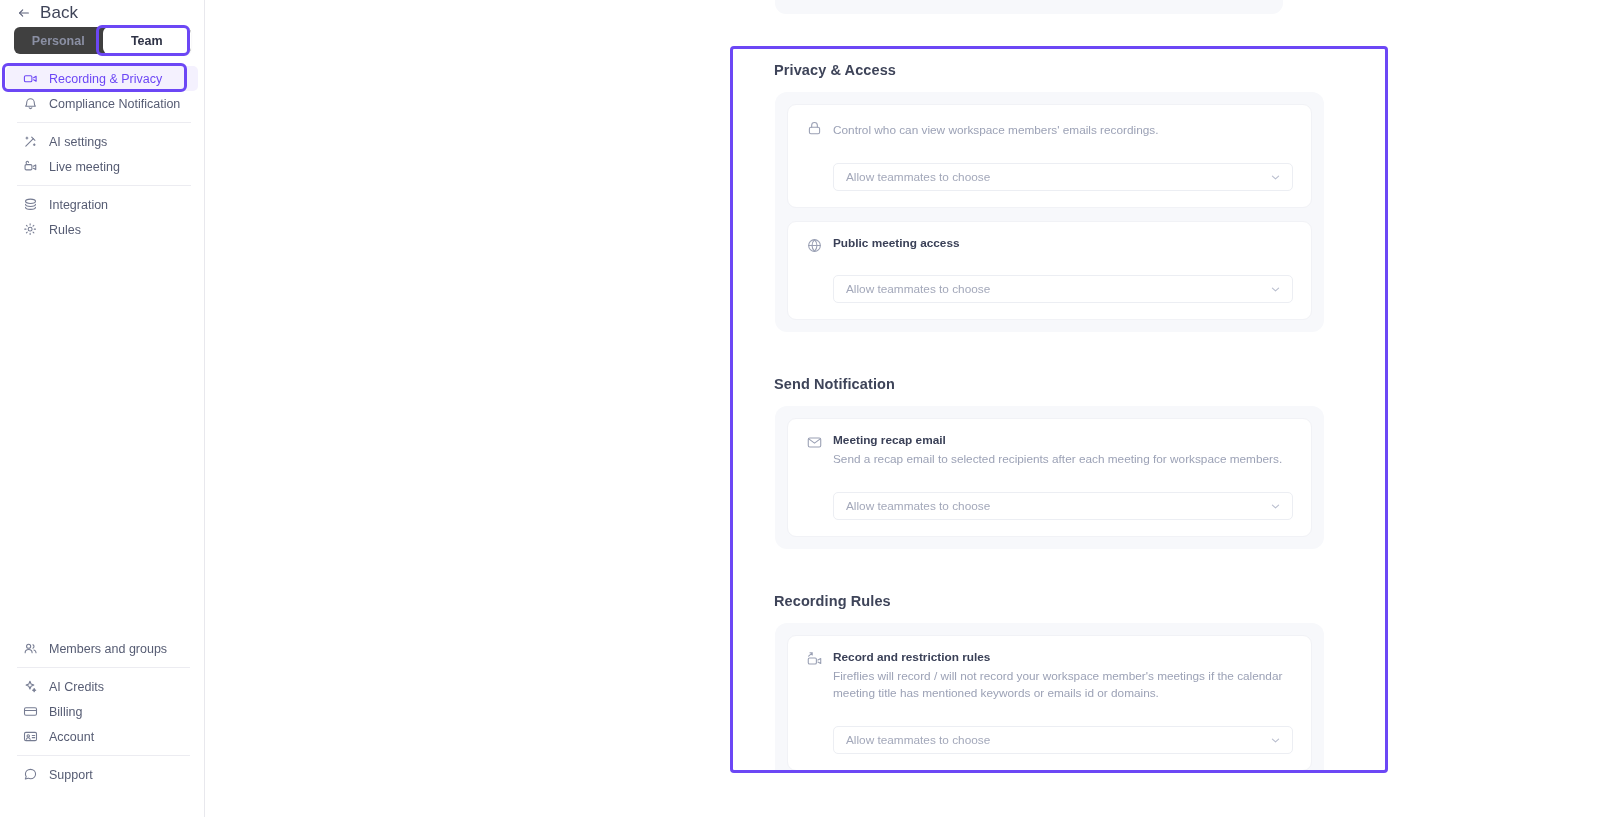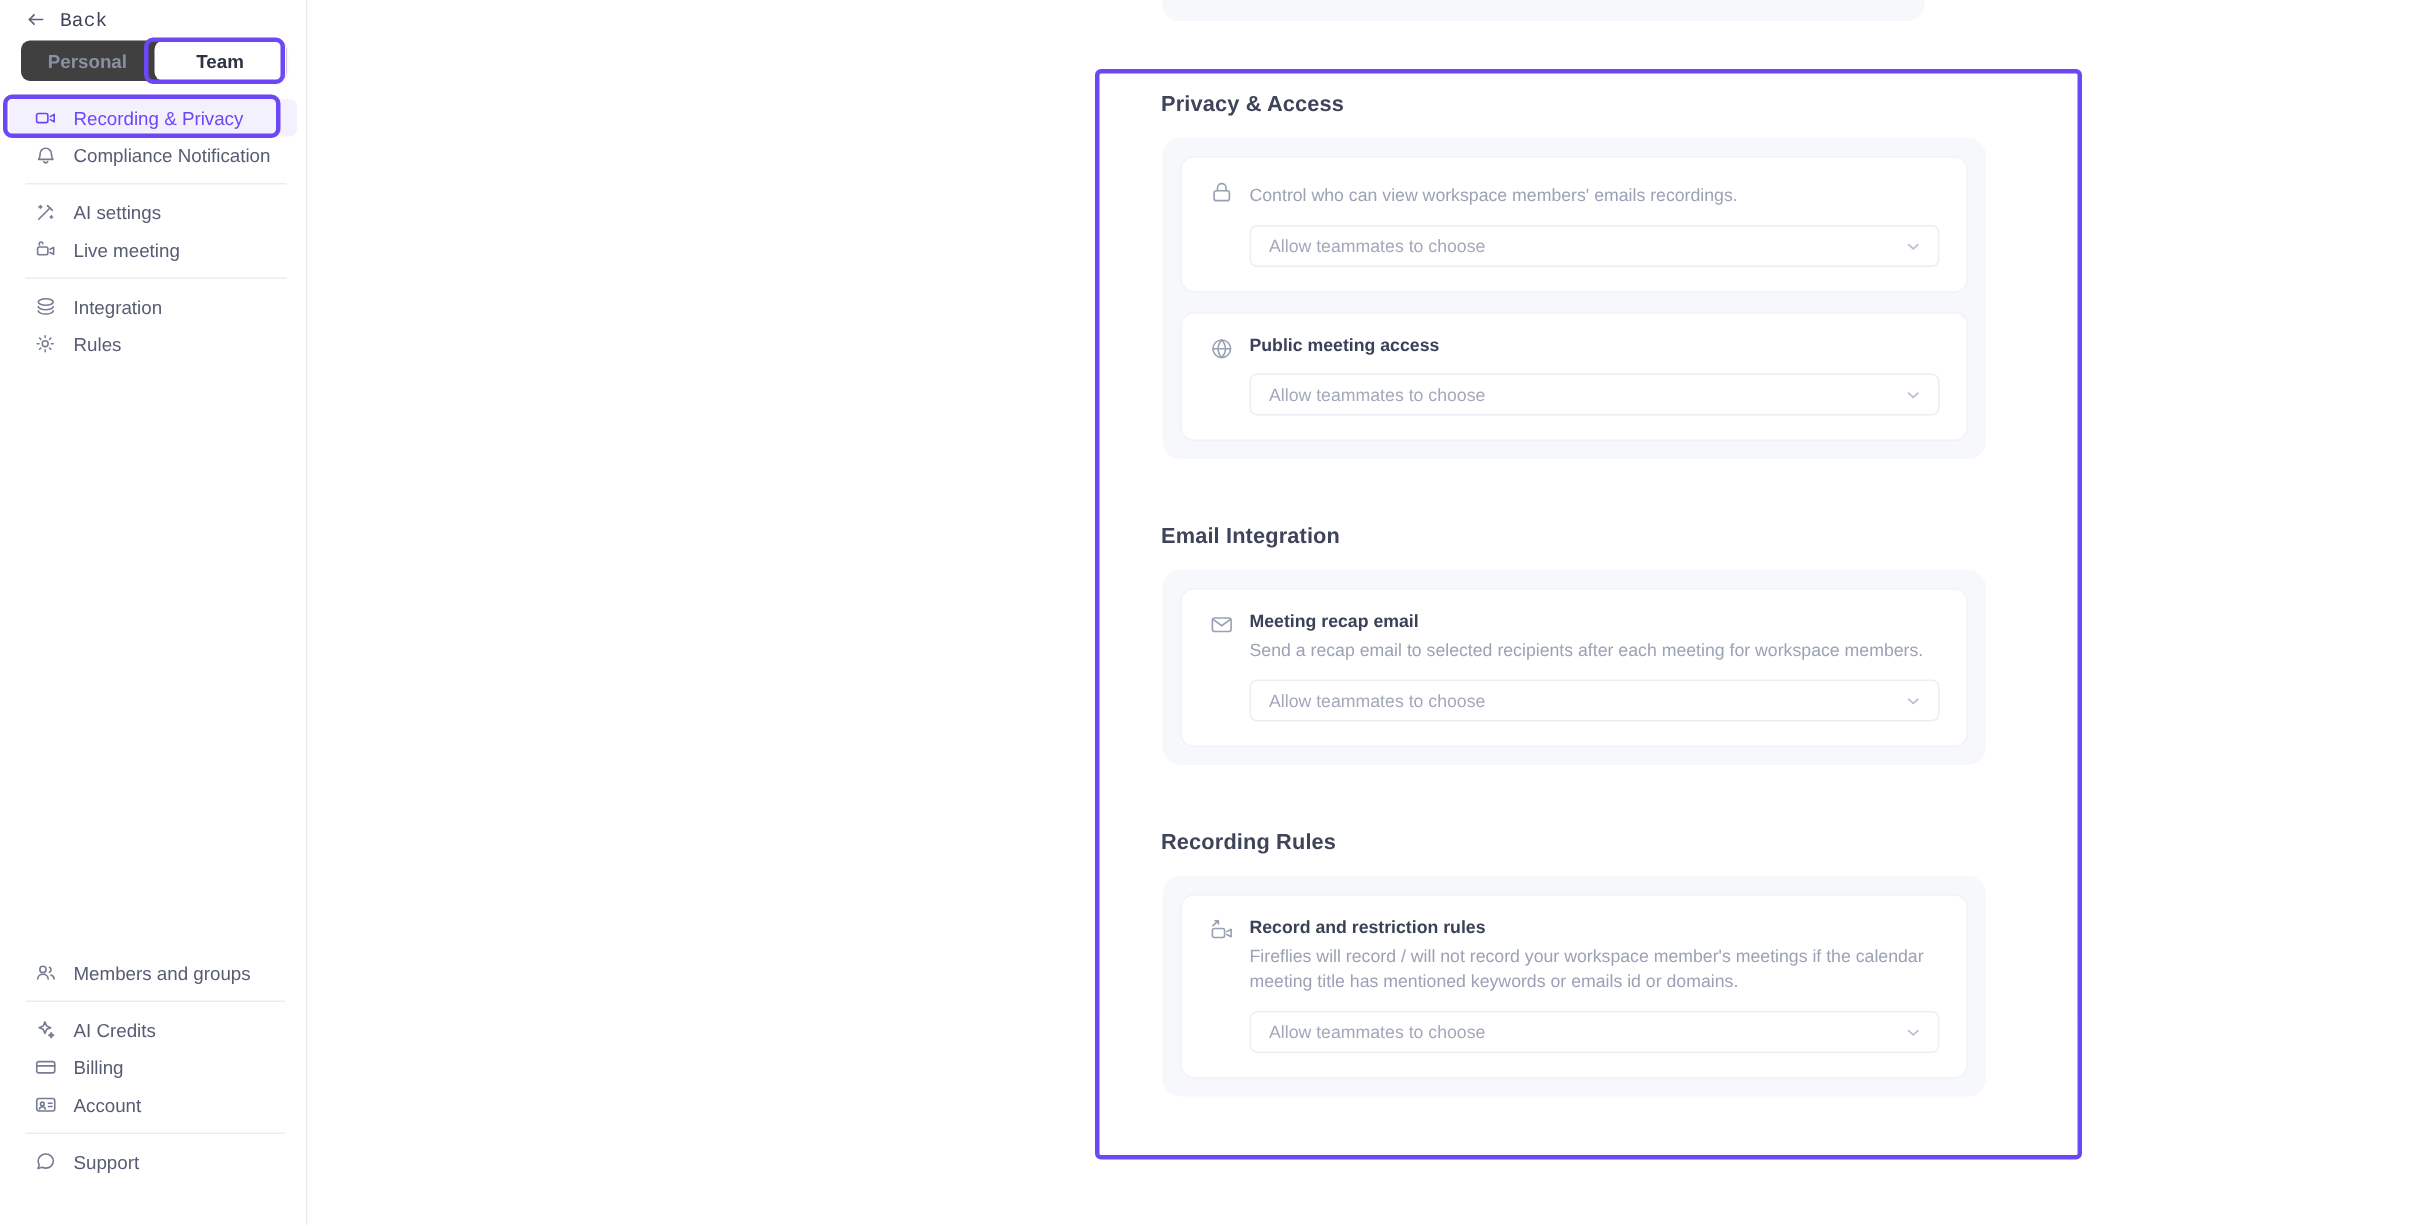--- a/index.html
+++ b/index.html
@@ -36,24 +36,23 @@
     position: absolute;
     top: 0;
     left: 0;
   }
   .back-row .arrow-icon {
     width: 14px; height: 14px;
     display: inline-flex; align-items: center; justify-content: center;
     color: #5b6079;
   }
   .back-label {
-    font-size: 13px;
+    font-size: 17px;
     color: #3f4458;
     letter-spacing: .1px;
-    font-family: Liberation Mono, monospace;
   }
 
   
   .seg-wrap {
     position: absolute;
     top: 27px;
     left: 14px;
     width: 177px;
     height: 27px;
     background: #404040;
@@ -209,21 +208,21 @@
     color: #3a4057;
     line-height: 15px;
   }
   .card-desc {
     font-size: 11.8px;
     color: #9ca2b6;
     line-height: 17px;
     margin-top: 3px;
   }
   .select {
-    margin-top: 11px;
+    margin-top: 24px;
     height: 28px;
     border: 1px solid #eceef3;
     border-radius: 5px;
     background: #ffffff;
     display: flex;
     align-items: center;
     justify-content: space-between;
     padding: 0 11px 0 12px;
     cursor: pointer;
     text-align: center;
@@ -449,21 +448,21 @@
               </div>
             </div>
           </div>
 
         </div>
       </section>
 
       <div class="sec-spacer-1"></div>
 
       <section class="section">
-        <h2 class="section-title">Email Integration</h2>
+        <h2 class="section-title">Send Notification</h2>
         <div class="card-group">
 
           <div class="card">
             <div class="card-head">
               <span class="card-icon">
                 <svg viewBox="0 0 18 18" width="17" height="17" fill="none" stroke="currentColor" stroke-width="1.15" stroke-linecap="round" stroke-linejoin="round">
                   <rect x="2.4" y="4.2" width="13.2" height="9.6" rx="1.6"></rect>
                   <path d="m2.9 5.2 6.1 4.5 6.1-4.5"></path>
                 </svg>
               </span>

